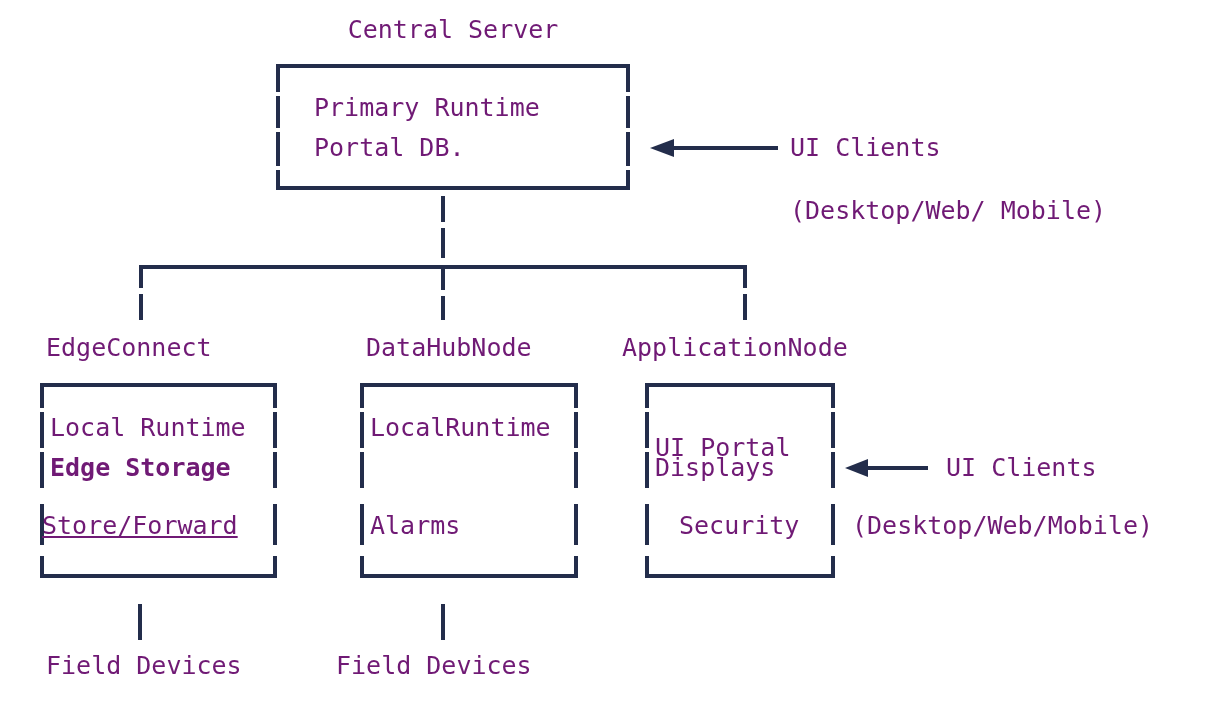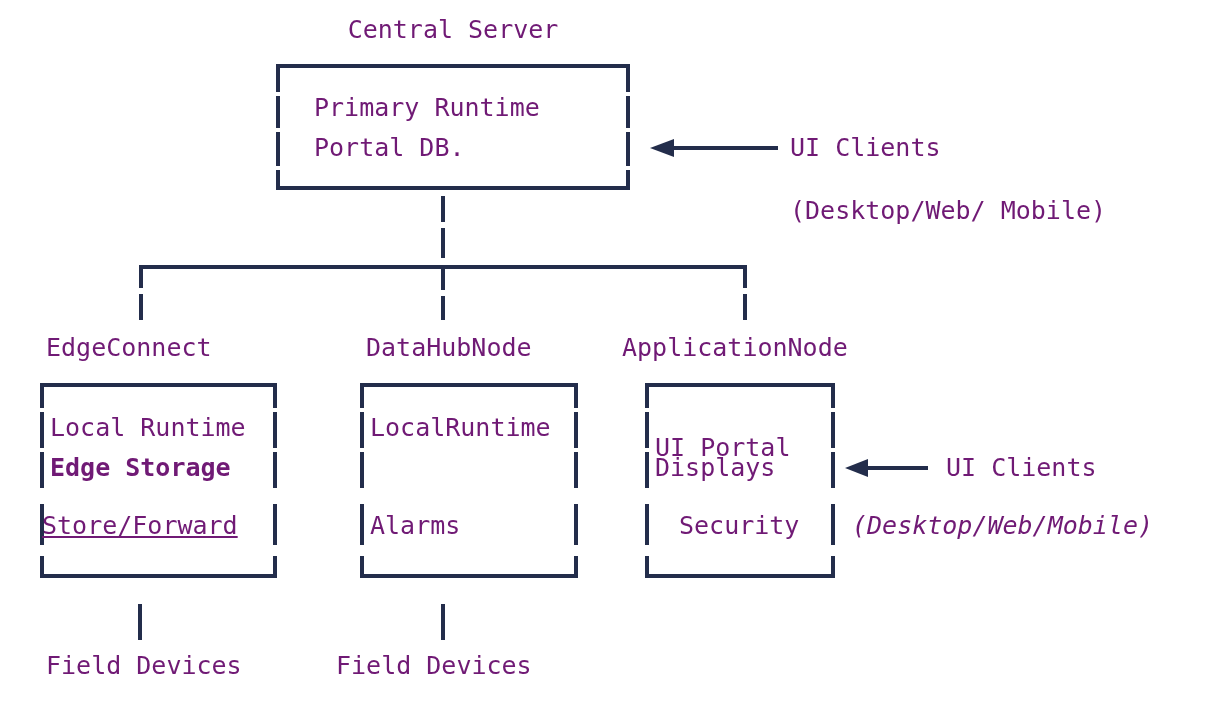--- a/index.html
+++ b/index.html
@@ -164,18 +164,18 @@
   <div class="lbl" style="left:42px; top:506px;text-decoration:underline;">Store/Forward</div>
 
   <div class="lbl" style="left:370px; top:408px;">LocalRuntime</div>
   <div class="lbl" style="left:370px; top:506px;">Alarms</div>
 
   <div class="lbl" style="left:655px; top:428px;">UI Portal</div>
   <div class="lbl" style="left:655px; top:448px;">Displays</div>
   <div class="lbl" style="left:679px; top:506px;">Security</div>
 
   <div class="lbl" style="left:946px; top:448px;">UI Clients</div>
-  <div class="lbl" style="left:852px; top:506px;font-style:italic;">(Desktop/Web/Mobile)</div>
+  <div class="lbl" style="left:852px; top:506px;">(Desktop/Web/Mobile)</div>
 
   <div class="lbl" style="left:46px; top:646px;">Field Devices</div>
   <div class="lbl" style="left:336px; top:646px;">Field Devices</div>
 
 </div>
 
 </body></html>

